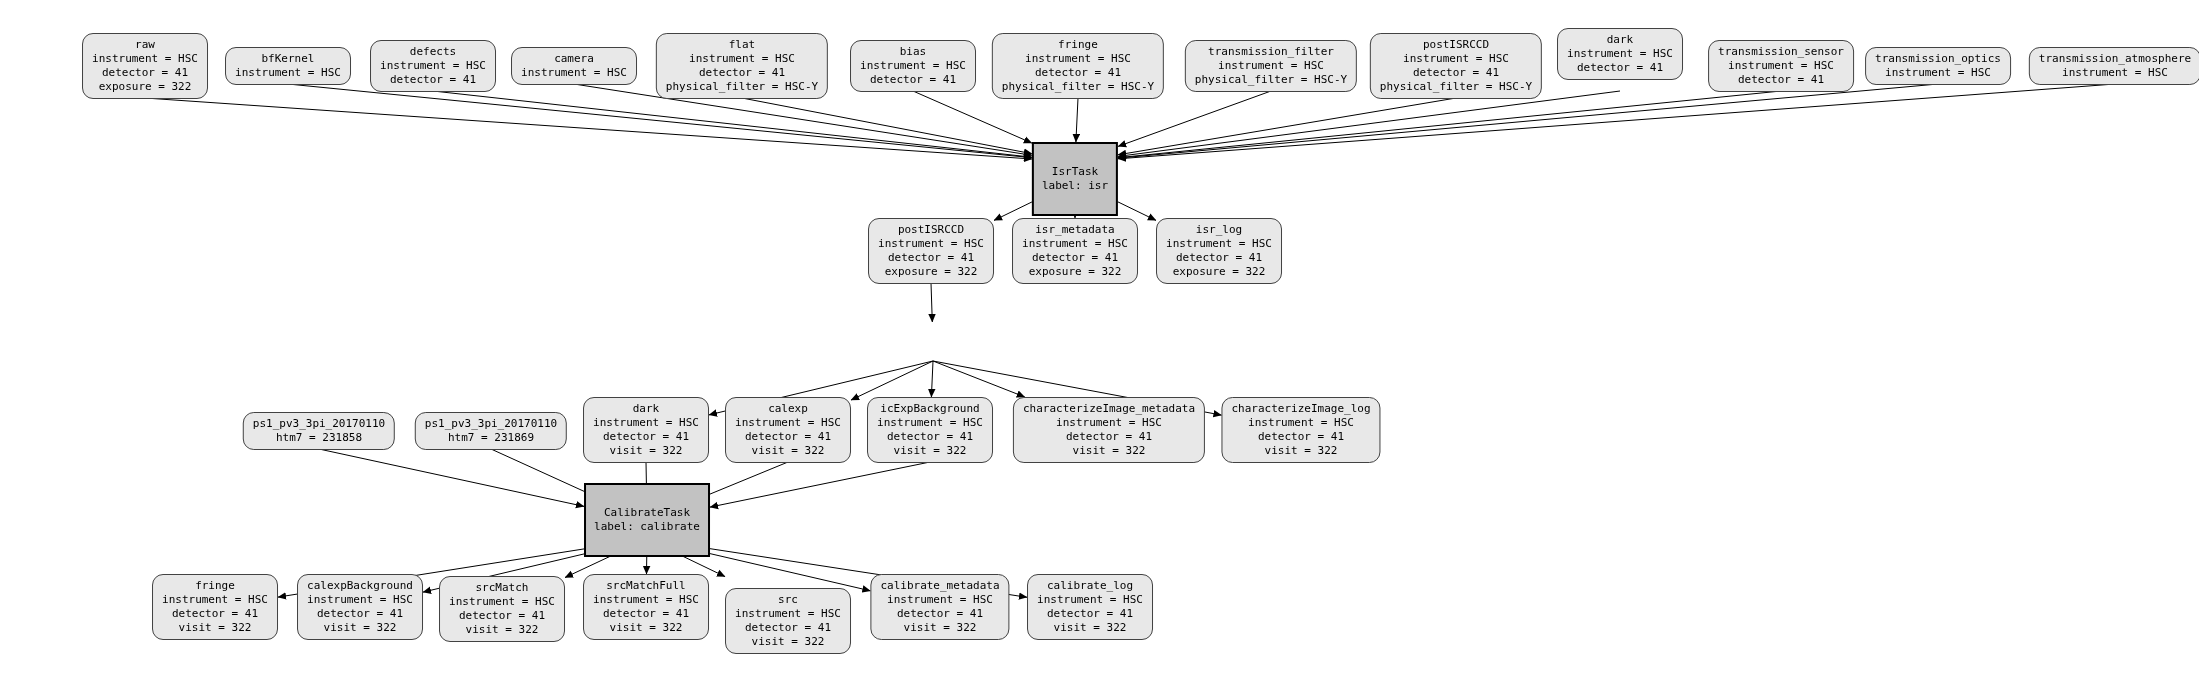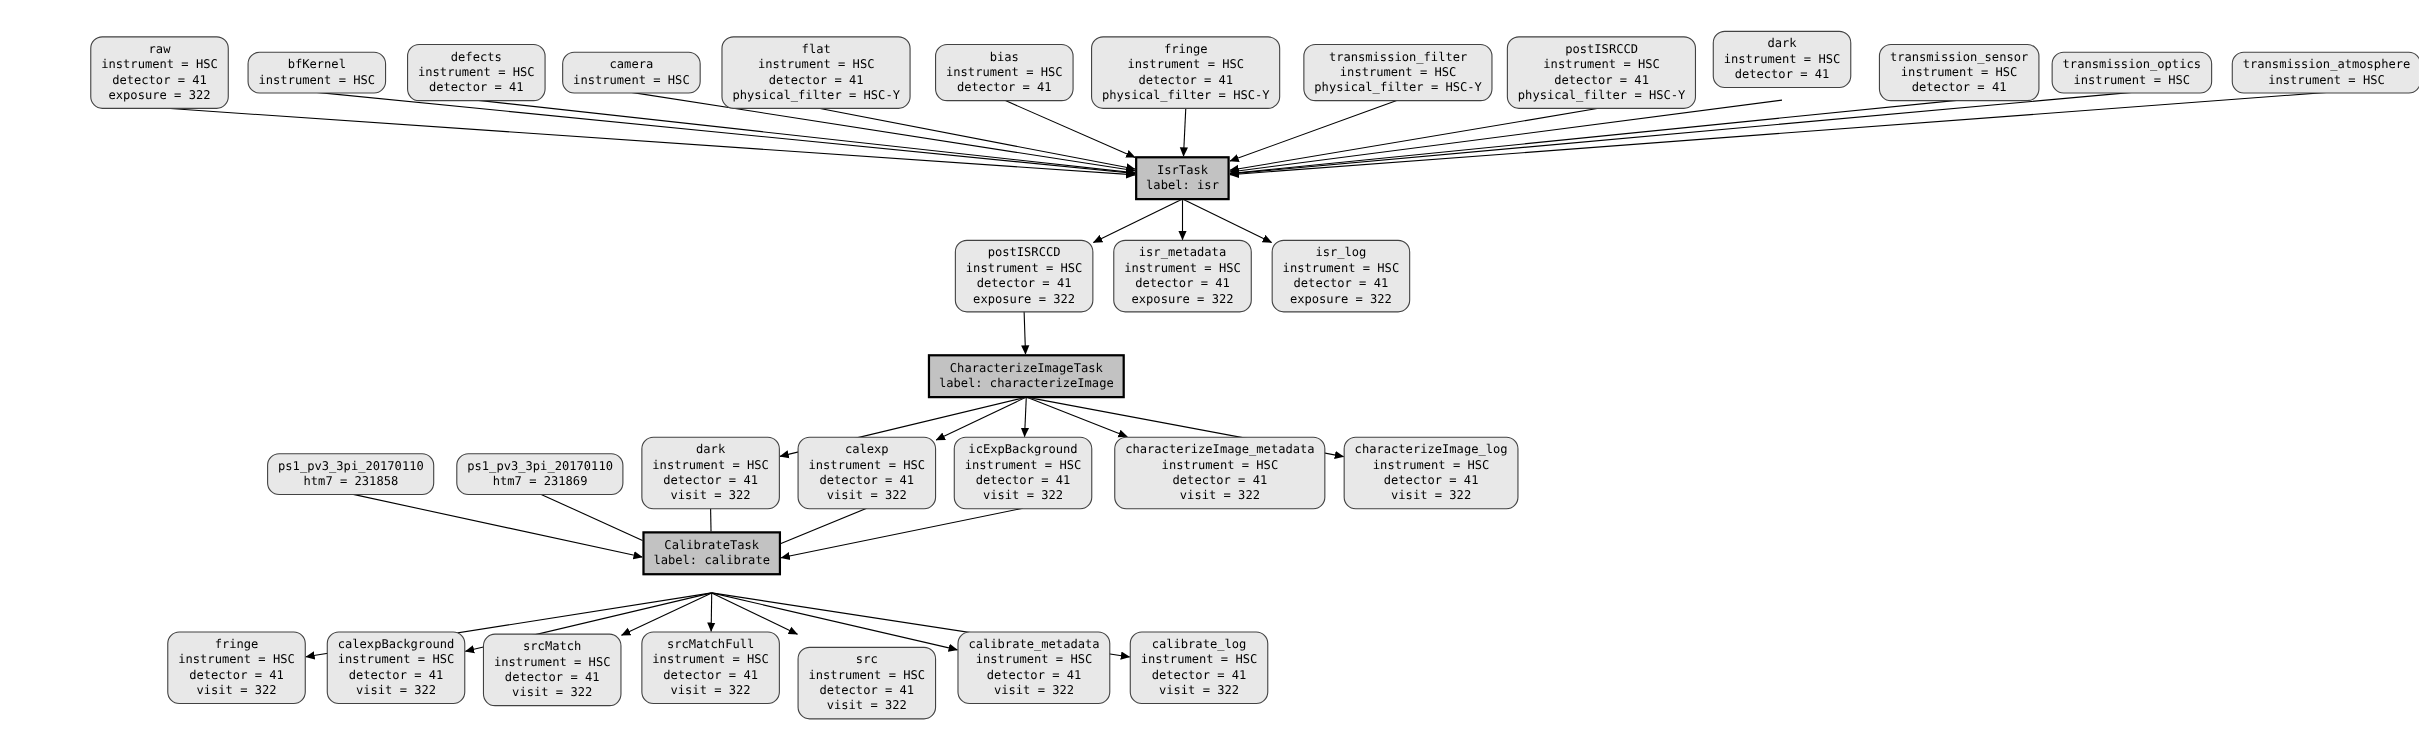--- a/index.html
+++ b/index.html
@@ -25,21 +25,21 @@
   .dataset{
     background:#e8e8e8;
     border:1px solid #424242;
     border-radius:11px;
     padding:4px 9px;
   }
   .task{
     background:#c2c2c2;
     border:2px solid #000000;
     border-radius:0;
-    padding:4px 8px;
+    padding:21px 8px;
   }
   .nline{pointer-events:none;}
 </style>
 </head>
 <body>
 
 <div id="canvas">
   <svg id="edges" xmlns="http://www.w3.org/2000/svg">
     <defs>
       <marker id="arrow" viewBox="0 0 10 10" refX="9.5" refY="5" markerWidth="8.5" markerHeight="8.5" orient="auto">
@@ -165,24 +165,20 @@
       <div class="nline">detector = 41</div>
       <div class="nline">exposure = 322</div>
     </div>
   <div class="node dataset" style="left:1176px;top:218px">
       <div class="nline">isr_log</div>
       <div class="nline">instrument = HSC</div>
       <div class="nline">detector = 41</div>
       <div class="nline">exposure = 322</div>
     </div>
 
-  <div class="node task" style="left:890px;top:322px">
-      <div class="nline">CharacterizeImageTask</div>
-      <div class="nline">label: characterizeImage</div>
-    </div>
 
   <div class="node dataset" style="left:276px;top:412px">
       <div class="nline">ps1_pv3_3pi_20170110</div>
       <div class="nline">htm7 = 231858</div>
     </div>
   <div class="node dataset" style="left:448px;top:412px">
       <div class="nline">ps1_pv3_3pi_20170110</div>
       <div class="nline">htm7 = 231869</div>
     </div>
   <div class="node dataset" style="left:603px;top:397px">

